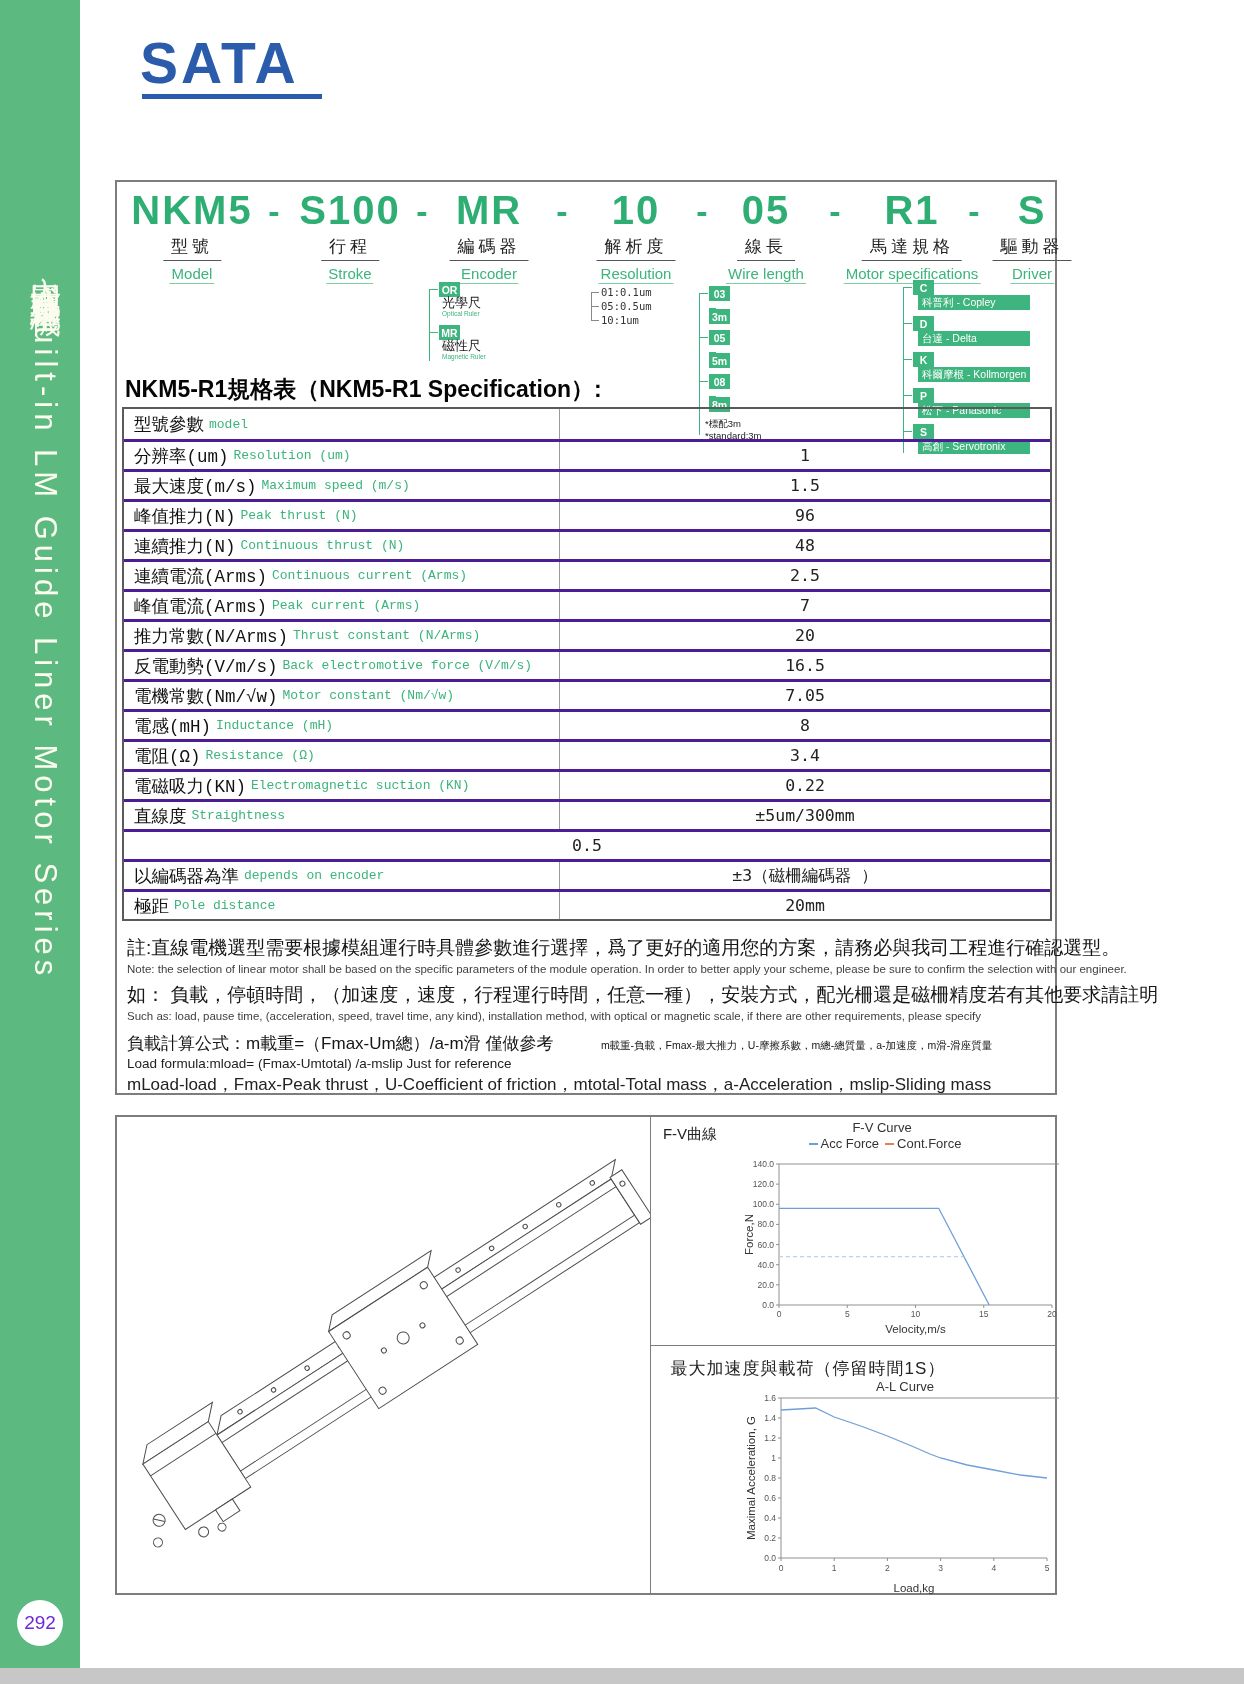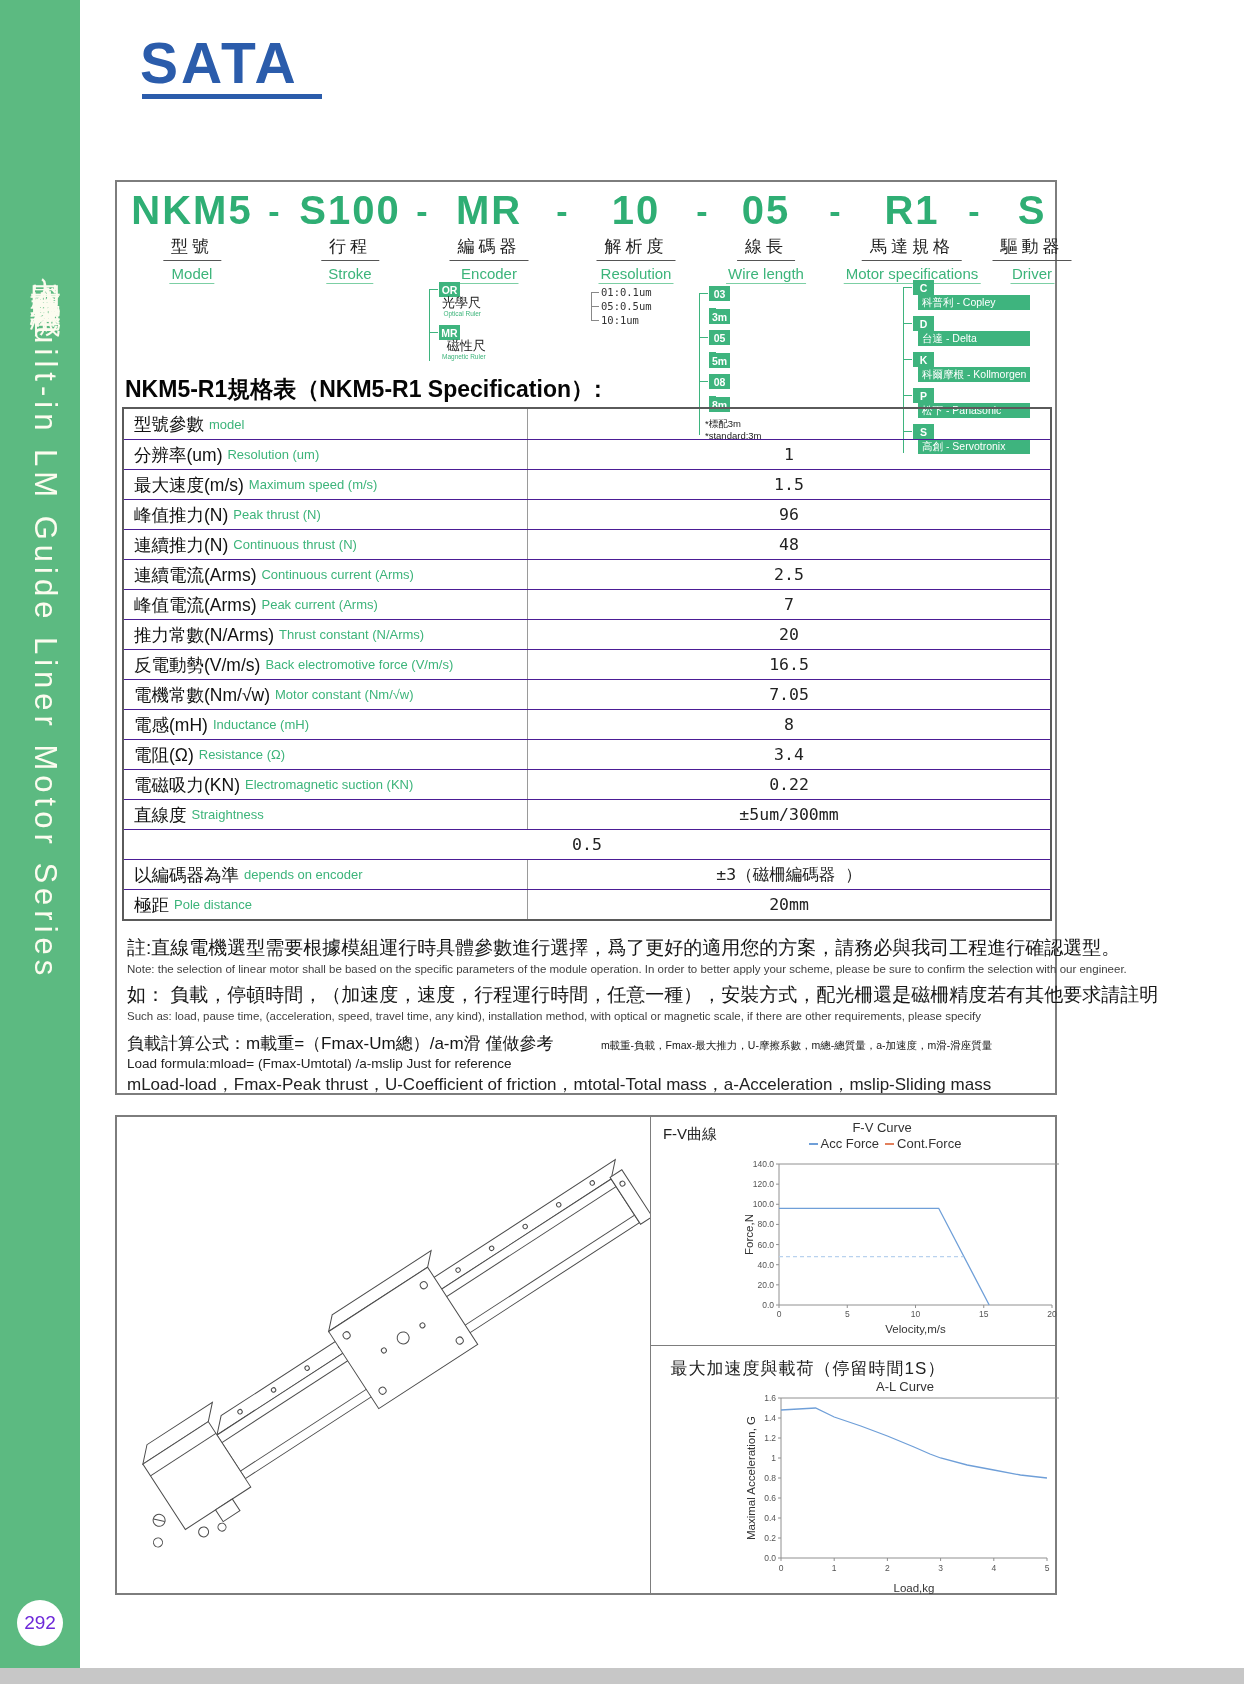--- a/index.html
+++ b/index.html
@@ -31,43 +31,43 @@
   .seg-en span { display:inline-block; font-size:15px; color:#3cb47a; border-bottom:1px solid #7ccfa4;
             padding:0 2px 1px; margin-top:4px; }
   .seg-hyph { position:absolute; top:10px; transform:translateX(-50%); font-size:34px; font-weight:bold; color:#2fae74; }
 
   .opt-tree { position:absolute; padding-left:10px; }
   .opt-tree::before { content:''; position:absolute; left:0; top:7px; bottom:7px; width:1px; background:#3eb47e; }
   .opt-row { position:relative; display:flex; align-items:flex-start; margin-bottom:6px;flex-direction:column; }
   .opt-row::before { content:''; position:absolute; left:-10px; top:7px; width:9px; height:1px; background:#3eb47e; }
   .chip { display:inline-flex; align-items:center; justify-content:center; background:#3eb47e; color:#fff;
           font-size:10.5px; font-weight:bold; height:15px; min-width:21px; padding:0 2px; }
-  .opt-tw { margin-left:3px; line-height:11px; text-align:right; }
+  .opt-tw { margin-left:3px; line-height:11px; text-align:left; }
   .opt-zh { display:block; font-size:13px; color:#222; }
   .opt-en { display:block; font-size:6.5px; color:#3cb47a; }
 
   #resolution-opts::before { background:#888; }
   #resolution-opts .res-item { position:relative; font-family:"DejaVu Sans Mono",monospace;
       font-size:10.5px; color:#333; line-height:13px; margin-bottom:1px; }
   #resolution-opts .res-item::before { content:''; position:absolute; left:-10px; top:6px; width:8px; height:1px; background:#888; }
 
   .wire-link { width:7px; height:1px; background:#3eb47e; margin-top:7px; }
   .wire-note { font-size:9.5px; color:#222; line-height:12px; }
   .wire-notes { margin-top:5px; margin-left:-4px; }
 
   .driver-bar { background:#3eb47e; color:#fff; font-size:10.5px; height:15px; line-height:15px;
                 padding:0 4px; min-width:112px; margin-left:5px; white-space:nowrap; }
 
   .spec-title { position:absolute; left:8px; top:192px; font-size:23px; font-weight:bold; color:#050505; }
 
   .spec-table { position:absolute; left:5px; top:225px; width:930px; border:2px solid #5a5a5a; }
-  .spec-row { display:flex; height:30px; border-top:1px solid #4c1d95; }
+  .spec-row { display:flex; height:30px; border-top:3px solid #4c1d95; }
   .spec-row:first-child { border-top:none; }
-  .cell-label { width:404px; display:flex; align-items:center; padding-left:10px; gap:5px;
-                border-right:1px solid #9a9a9a; }
+  .cell-label { width:436px; display:flex; align-items:center; padding-left:10px; gap:5px;
+                border-right:1px solid #9a9a9a;font-family:Liberation Mono, monospace; }
   .lz { font-size:17.5px; color:#111; white-space:nowrap; }
   .le { font-size:13px; color:#3cb47a; white-space:nowrap; }
   .cell-value { flex:1; display:flex; align-items:center; justify-content:center;
                 font-family:"DejaVu Sans Mono",monospace; font-size:16.5px; color:#222; }
 
   .note { position:absolute; left:10px; white-space:nowrap; }
   .note-zh { font-size:19px; color:#161616; }
   .note-en { font-size:11.5px; color:#3f3f3f; }
   .formula-zh { font-size:17px; color:#161616; }
   .formula-defs-zh { font-size:10.5px; color:#161616; margin-left:43px; }

